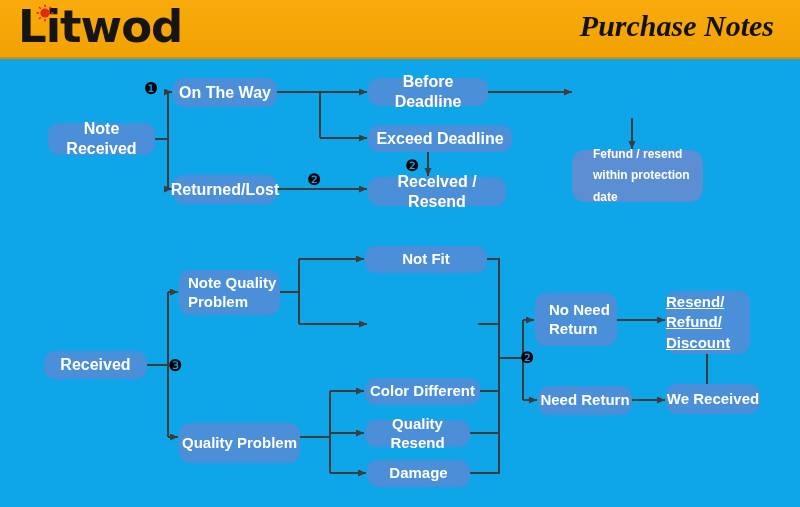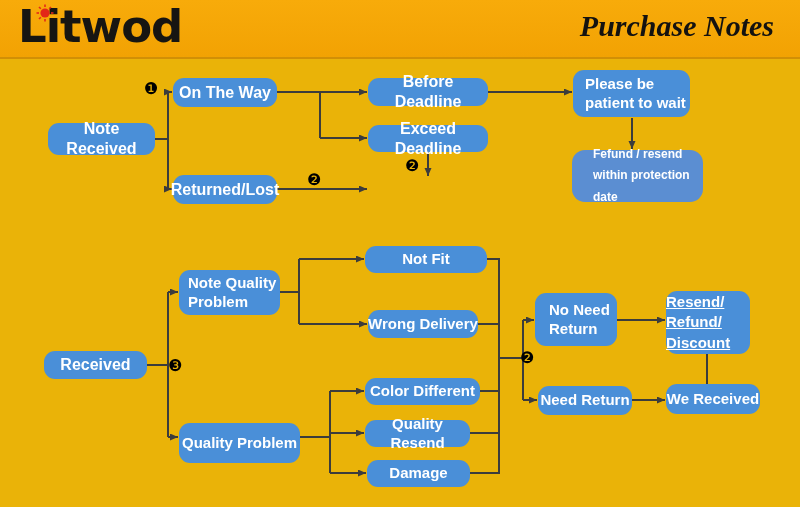--- a/index.html
+++ b/index.html
@@ -1,16 +1,16 @@
 <!DOCTYPE html>
 <html><head>
 <meta charset="utf-8">
 <style>
   html,body{margin:0;padding:0;background:#fff;}
-  .page{position:relative;width:800px;height:507px;background:#eab308;overflow:hidden;
+  .page{position:relative;width:800px;height:507px;background:#0ea5e9;overflow:hidden;
         font-family:"Liberation Sans",sans-serif;}
   
   .header{position:absolute;left:0;top:0;width:800px;height:57px;
           background:linear-gradient(#f8ab0a,#f2a203);border-bottom:2px solid #d18f06;}
   .logo{position:absolute;left:18px;top:0px;font-family:"DejaVu Sans",sans-serif;
         font-weight:bold;font-size:45px;letter-spacing:-1px;color:#171512;}
   .sun{position:absolute;left:36px;top:4px;}
   .title{position:absolute;right:26px;top:9px;font-family:"Liberation Serif",serif;
          font-style:italic;font-weight:bold;font-size:30px;color:#141210;}
   
@@ -20,21 +20,21 @@
         font-size:15px;line-height:1.25;}
   .node.left{justify-content:flex-start;text-align:left;}
   .svgwrap{position:absolute;left:0;top:0;}
   .marker{position:absolute;font-size:16px;color:#000;line-height:16px;
           font-family:"DejaVu Sans",sans-serif;}
   
   .n-note-received{left:48px;top:123px;width:107px;height:32px;font-size:16px;}
   .n-on-the-way{left:173px;top:78px;width:104px;height:29px;font-size:16px;}
   .n-returned-lost{left:173px;top:175px;width:104px;height:29px;font-size:16px;}
   .n-before-deadline{left:368px;top:78px;width:120px;height:28px;font-size:16px;}
-  .n-exceed-deadline{left:368px;top:125px;width:120px;height:27px;font-size:16px;}
+  .n-exceed-deadline{left:368px;top:125px;width:144px;height:27px;font-size:16px;}
   .n-received-resend{left:368px;top:177px;width:138px;height:29px;font-size:16px;}
   .n-please-wait{left:573px;top:70px;width:117px;height:47px;padding-left:12px;font-size:15px;}
   .n-refund-protection{left:572px;top:150px;width:131px;height:52px;padding-left:21px;
                        font-size:12px;line-height:1.8;background:#5b8ed2;border-radius:13px;}
   .n-received{left:44px;top:351px;width:103px;height:28px;font-size:16px;}
   .n-note-quality{left:179px;top:270px;width:101px;height:45px;padding-left:9px;}
   .n-quality-problem{left:179px;top:423px;width:121px;height:40px;}
   .n-not-fit{left:365px;top:246px;width:122px;height:27px;}
   .n-wrong-delivery{left:368px;top:310px;width:110px;height:28px;}
   .n-color-different{left:365px;top:378px;width:115px;height:27px;}
@@ -112,31 +112,29 @@
   <span class="marker m-2a">❷</span>
   <span class="marker m-2b">❷</span>
   <span class="marker m-3">❸</span>
   <span class="marker m-2c">❷</span>
 
   <div class="node n-note-received">Note Received</div>
   <div class="node n-on-the-way">On The Way</div>
   <div class="node n-returned-lost">Returned/Lost</div>
   <div class="node n-before-deadline">Before Deadline</div>
   <div class="node n-exceed-deadline">Exceed Deadline</div>
-  <div class="node left n-please-wait">Please be
-patient to wait</div>
+  <div class="node n-received-resend">Recelved / Resend</div>
   <div class="node left n-refund-protection">Fefund / resend
 within protection date</div>
 
   <div class="node n-received">Received</div>
   <div class="node left n-note-quality">Note Quality
 Problem</div>
   <div class="node n-quality-problem">Quality Problem</div>
   <div class="node n-not-fit">Not Fit</div>
-  <div class="node n-wrong-delivery">Wrong Delivery</div>
   <div class="node n-color-different">Color Different</div>
   <div class="node n-quality-delect">Quality Resend</div>
   <div class="node n-damage">Damage</div>
   <div class="node left n-no-need-return">No Need
 Return</div>
   <div class="node n-need-return">Need Return</div>
   <div class="node left n-resend-refund">Resend/
 Refund/
 Discount</div>
   <div class="node n-we-received">We Received</div>

